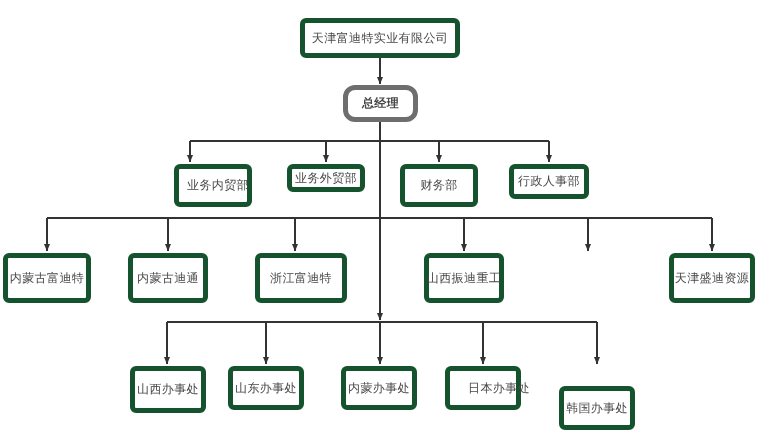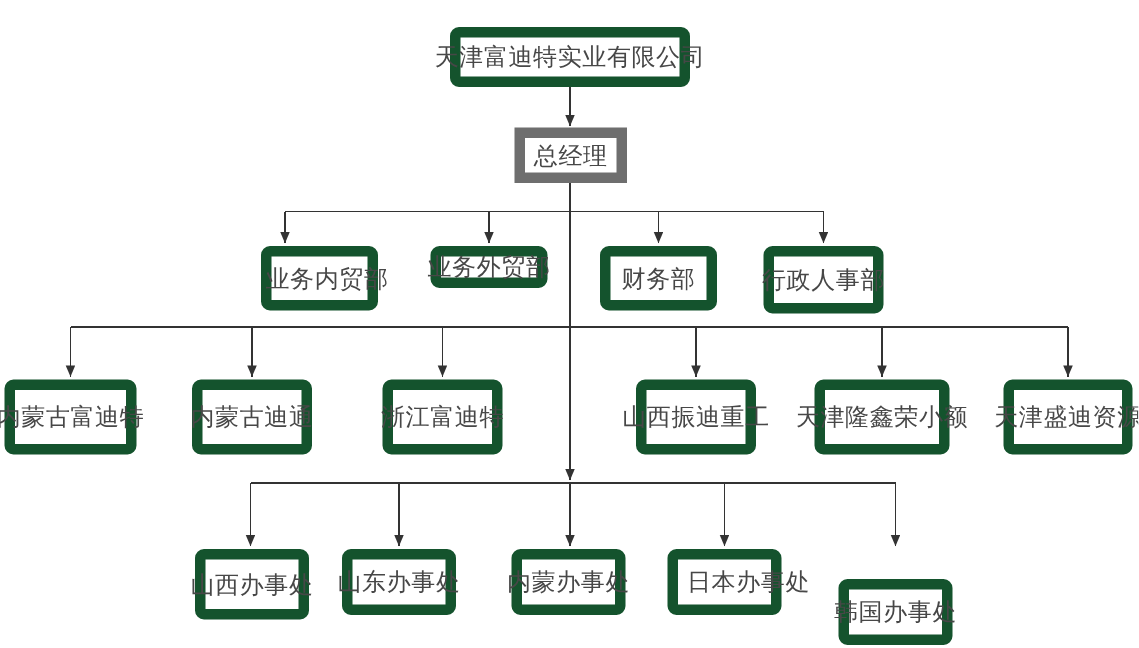--- a/index.html
+++ b/index.html
@@ -22,36 +22,37 @@
     position: absolute;
     left: 0;
     top: 0;
     width: 759px;
     height: 432px;
   }
   .node {
     position: absolute;
     box-sizing: border-box;
     background: #ffffff;
-    border: 7px solid #14532d;
+    border: 5px solid #14532d;
     border-radius: 6px;
     display: flex;
     align-items: center;
     justify-content: center;
     text-align: center;
     color: #474747;
-    font-size: 16px;
+    font-size: 12px;
     line-height: 1.2;
     letter-spacing: 0.4px;
     z-index: 2;
     white-space: nowrap;
   }
   .node.square {
-    border-radius: 0;
+    border-radius: 12px;
     border-color: #6e6e6e;
+    font-weight: bold;
   }
   .node-label {
     display: block;
     padding: 0 4px;
   }
 </style>
 </head>
 <body>
 
 <div id="chart-root">
@@ -103,38 +104,35 @@
 
   <div class="node" style="left: 174px; top: 164px; width: 78px; height: 43px; padding-left: 10px;">
     <span class="node-label">业务内贸部</span>
   </div>
   <div class="node" style="left: 287px; top: 164px; width: 78px; height: 28px;">
     <span class="node-label">业务外贸部</span>
   </div>
   <div class="node" style="left: 400px; top: 164px; width: 78px; height: 43px;">
     <span class="node-label">财务部</span>
   </div>
-  <div class="node" style="left: 509px; top: 164px; width: 80px; height: 45px;">
+  <div class="node" style="left: 509px; top: 164px; width: 80px; height: 35px;">
     <span class="node-label">行政人事部</span>
   </div>
 
   <div class="node" style="left: 3px; top: 253px; width: 88px; height: 50px;">
     <span class="node-label">内蒙古富迪特</span>
   </div>
   <div class="node" style="left: 128px; top: 253px; width: 80px; height: 50px;">
     <span class="node-label">内蒙古迪通</span>
   </div>
-  <div class="node" style="left: 255px; top: 253px; width: 80px; height: 50px;">
+  <div class="node" style="left: 255px; top: 253px; width: 92px; height: 50px;">
     <span class="node-label">浙江富迪特</span>
   </div>
   <div class="node" style="left: 424px; top: 253px; width: 80px; height: 50px;">
     <span class="node-label">山西振迪重工</span>
-  </div>
-  <div class="node" style="left: 543px; top: 253px; width: 90px; height: 50px;">
-    <span class="node-label">天津隆鑫荣小额</span>
   </div>
   <div class="node" style="left: 669px; top: 253px; width: 86px; height: 50px;">
     <span class="node-label">天津盛迪资源</span>
   </div>
 
   <div class="node" style="left: 130px; top: 366px; width: 76px; height: 47px;">
     <span class="node-label">山西办事处</span>
   </div>
   <div class="node" style="left: 228px; top: 366px; width: 76px; height: 44px;">
     <span class="node-label">山东办事处</span>

